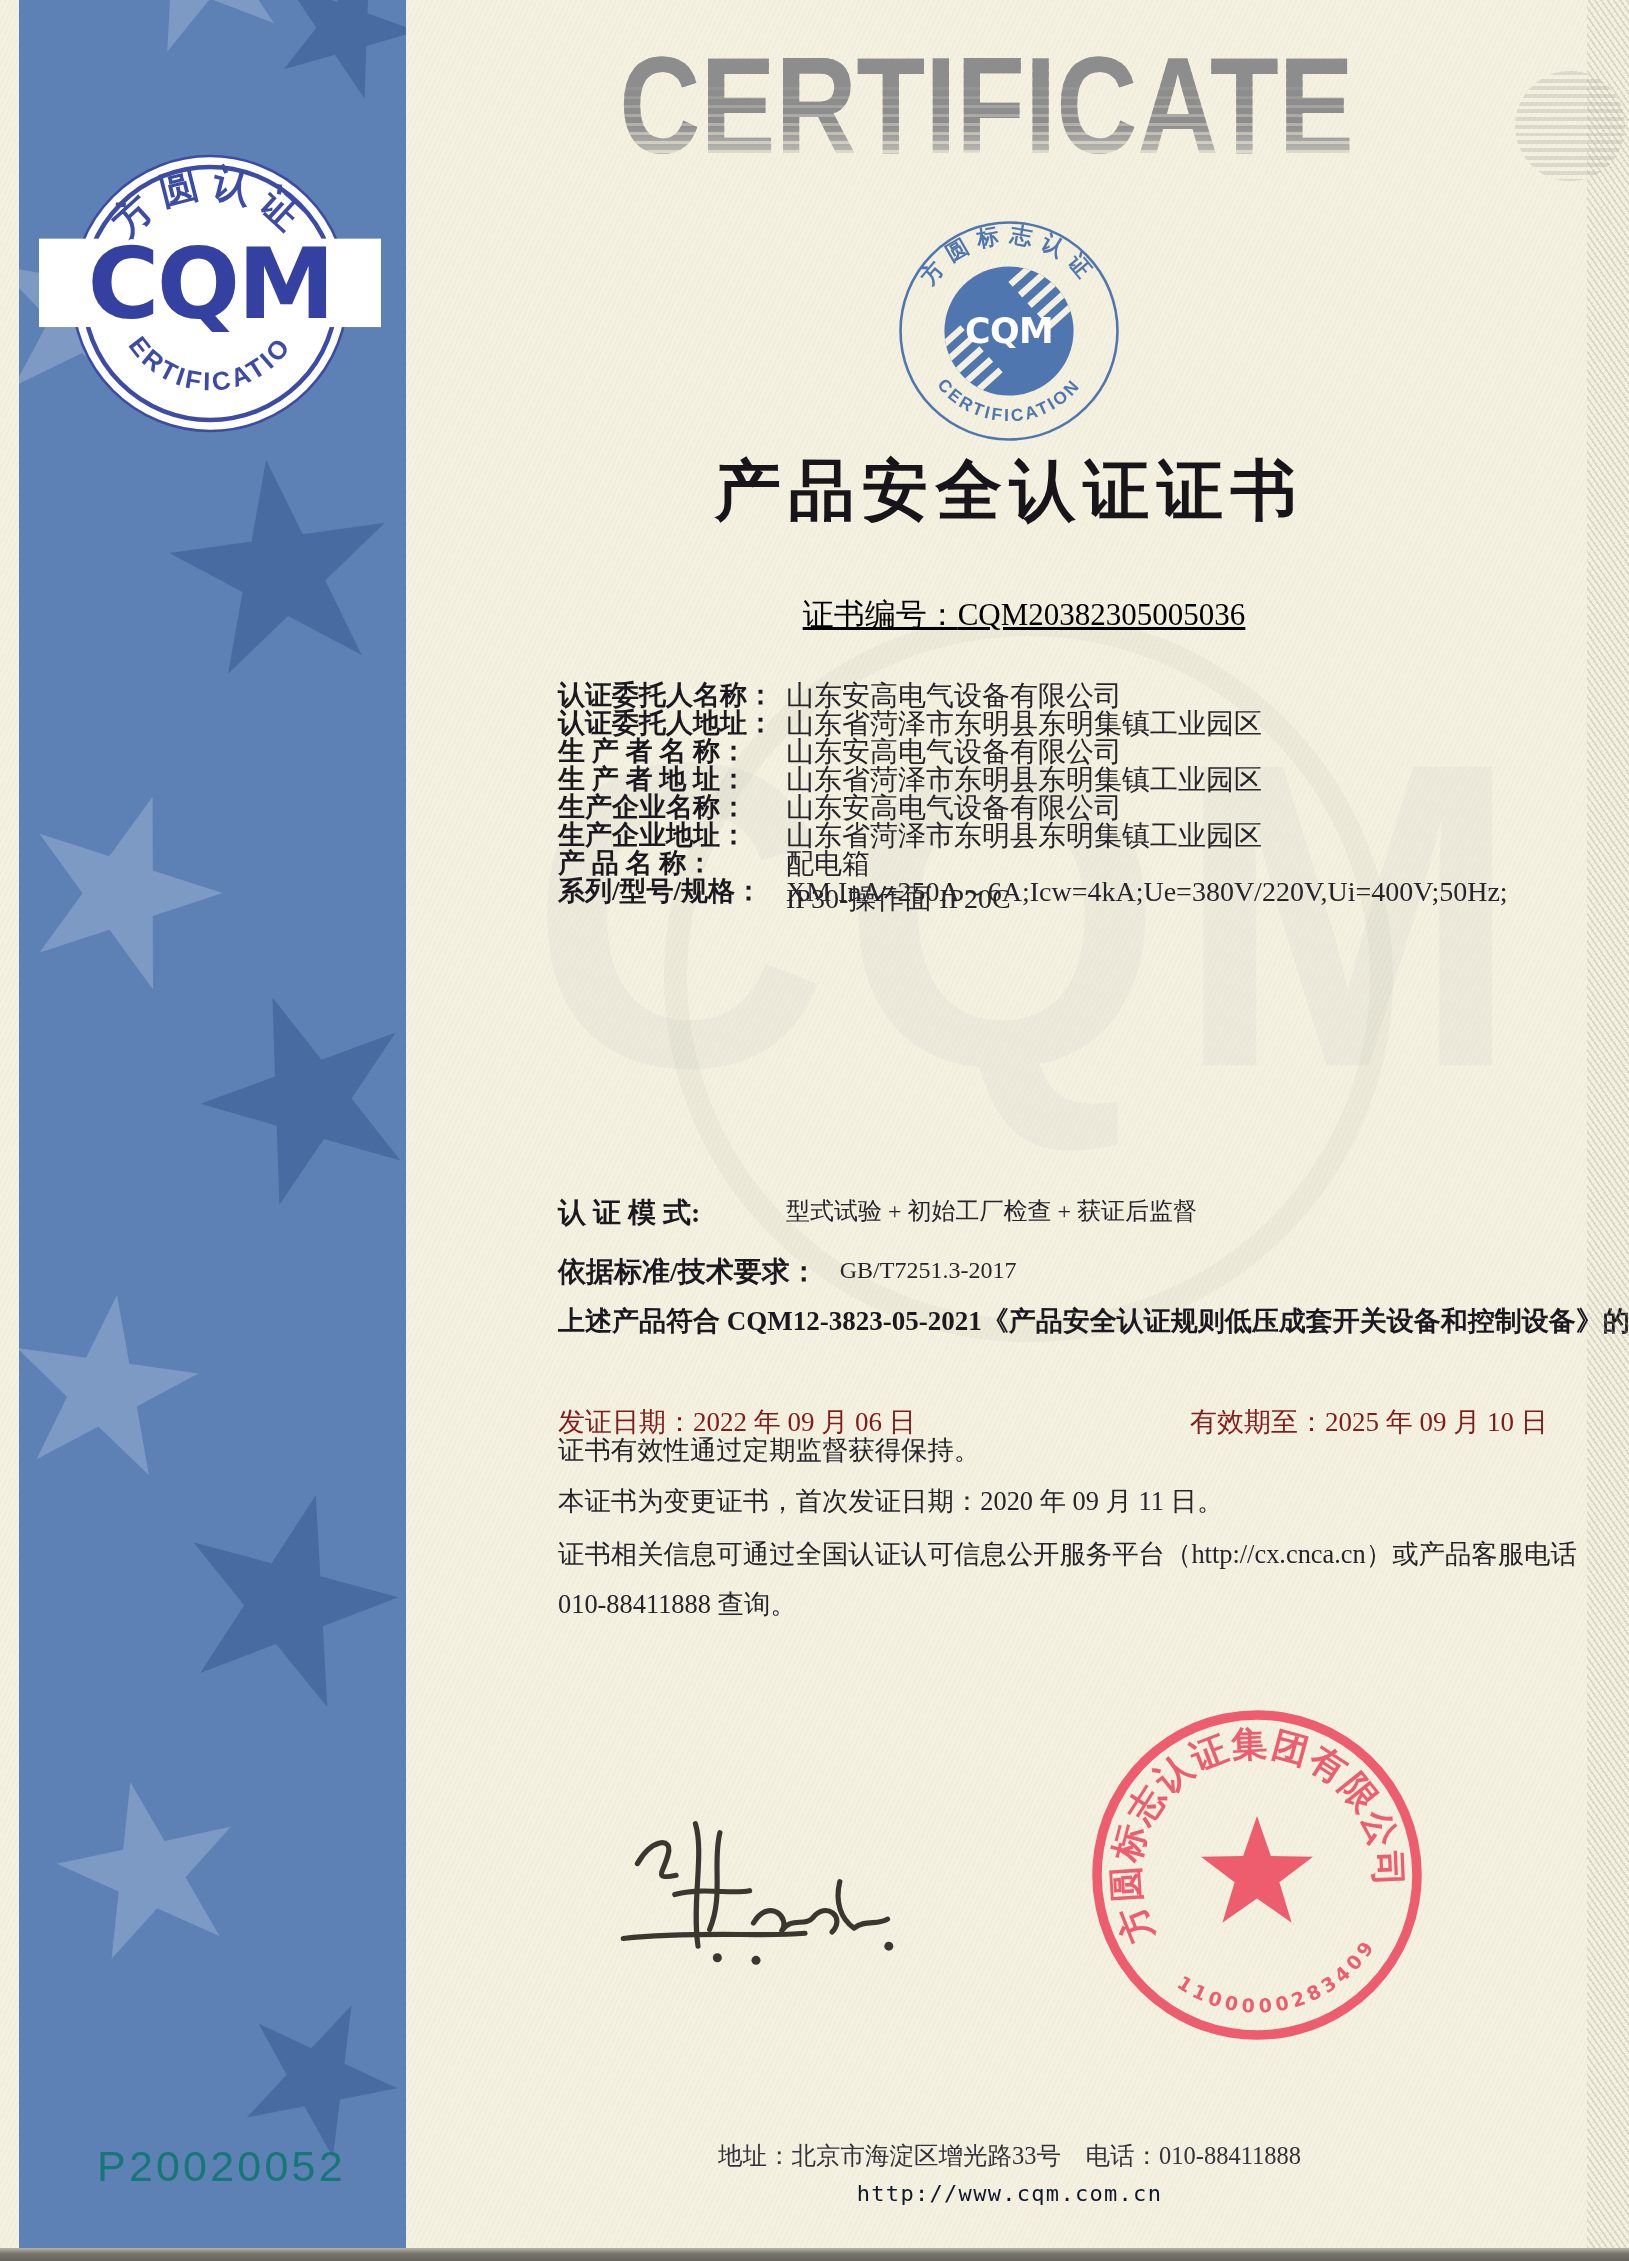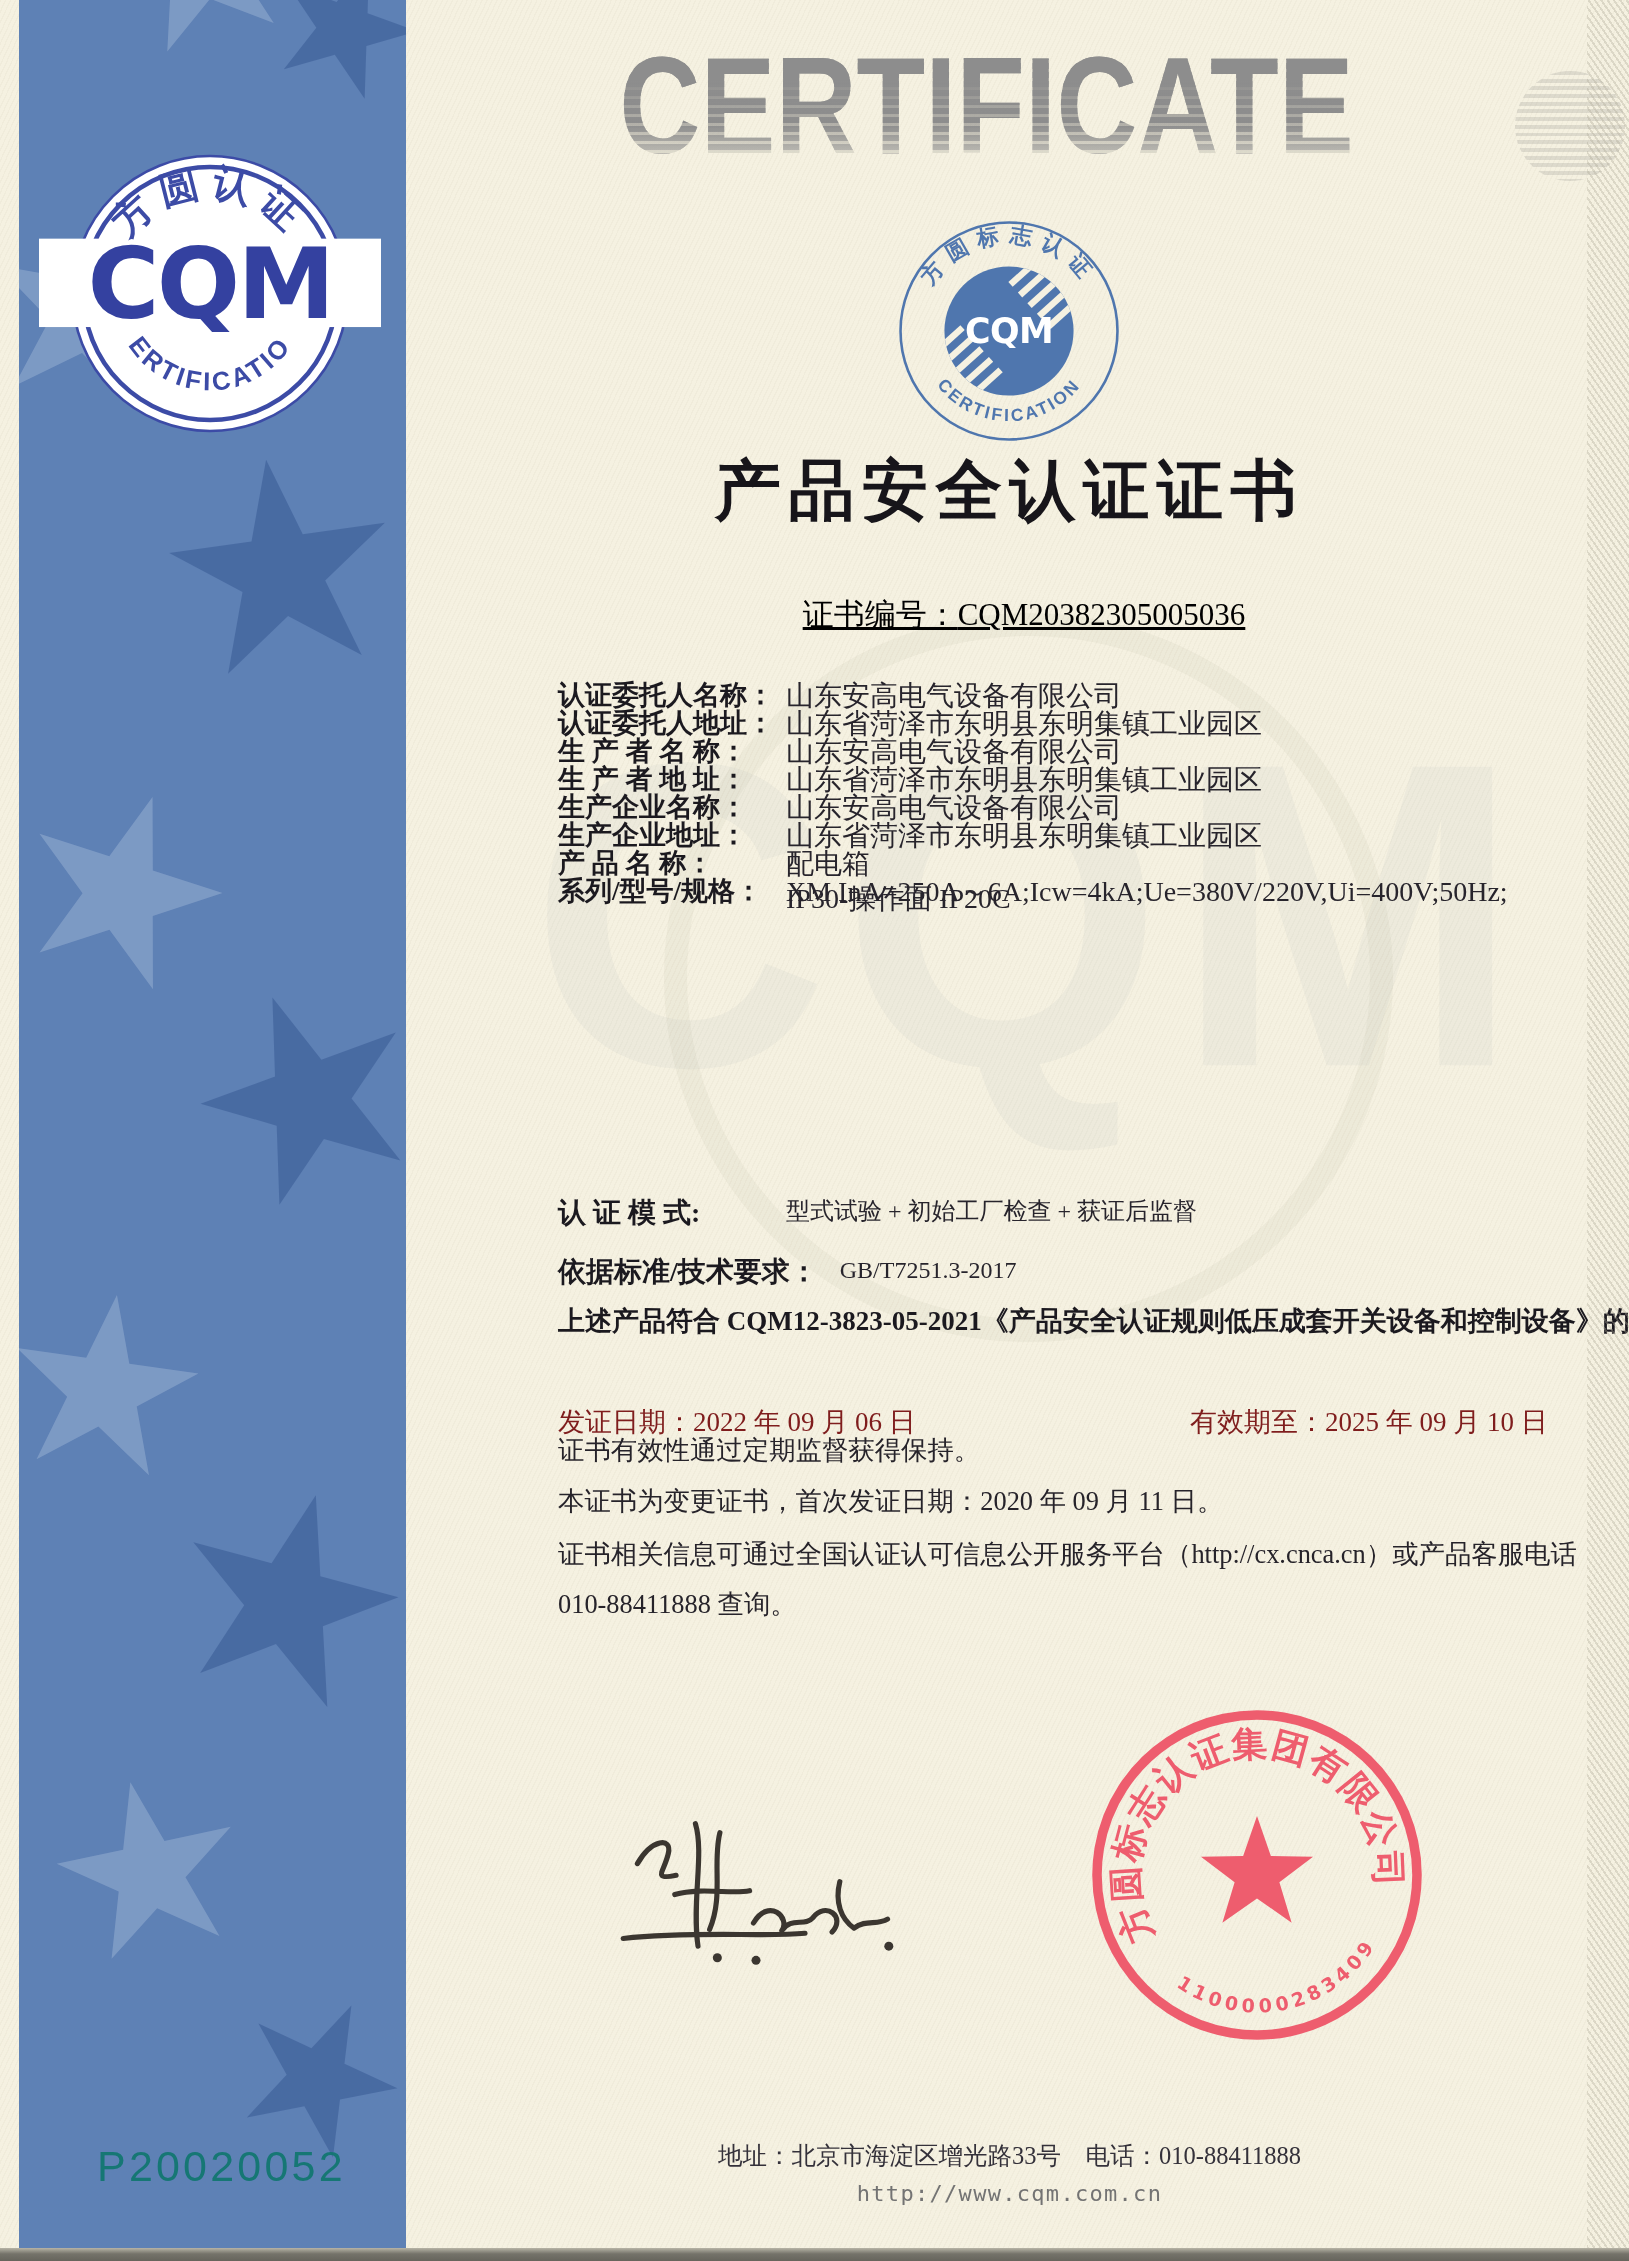--- a/index.html
+++ b/index.html
@@ -63,21 +63,21 @@
   .n0{top:1437px;} .n1{top:1488px;} .n2{top:1541px;} .n3{top:1591px;}
   
   .signature{position:absolute;left:600px;top:1799px;}
   .stamp{position:absolute;left:1083px;top:1701px;opacity:0.92;}
   
   .footer-org{position:absolute;left:426px;top:2071px;width:1167px;text-align:center;
     font-size:44px;font-weight:900;letter-spacing:17px;color:#2e2b30;white-space:nowrap;}
   .footer-addr{position:absolute;left:426px;top:2139px;width:1167px;text-align:center;
     font-size:24.5px;color:#34313a;white-space:nowrap;}
   .footer-web{position:absolute;left:426px;top:2181px;width:1167px;text-align:center;
-    font-family:"DejaVu Sans Mono",monospace;font-size:22px;color:#737373;letter-spacing:1.3px;white-space:nowrap;}
+    font-family:"DejaVu Sans Mono",monospace;font-size:22px;color:#0f172a;letter-spacing:1.3px;white-space:nowrap;}
   .print-serial{position:absolute;left:97px;top:2142px;
     font-family:Liberation Sans, sans-serif;font-size:43px;letter-spacing:3.2px;
     color:#0f766e;opacity:.9;white-space:nowrap;}
 </style>
 </head>
 <body>
 
 <div id="page">
 
   <div class="band" id="band">

